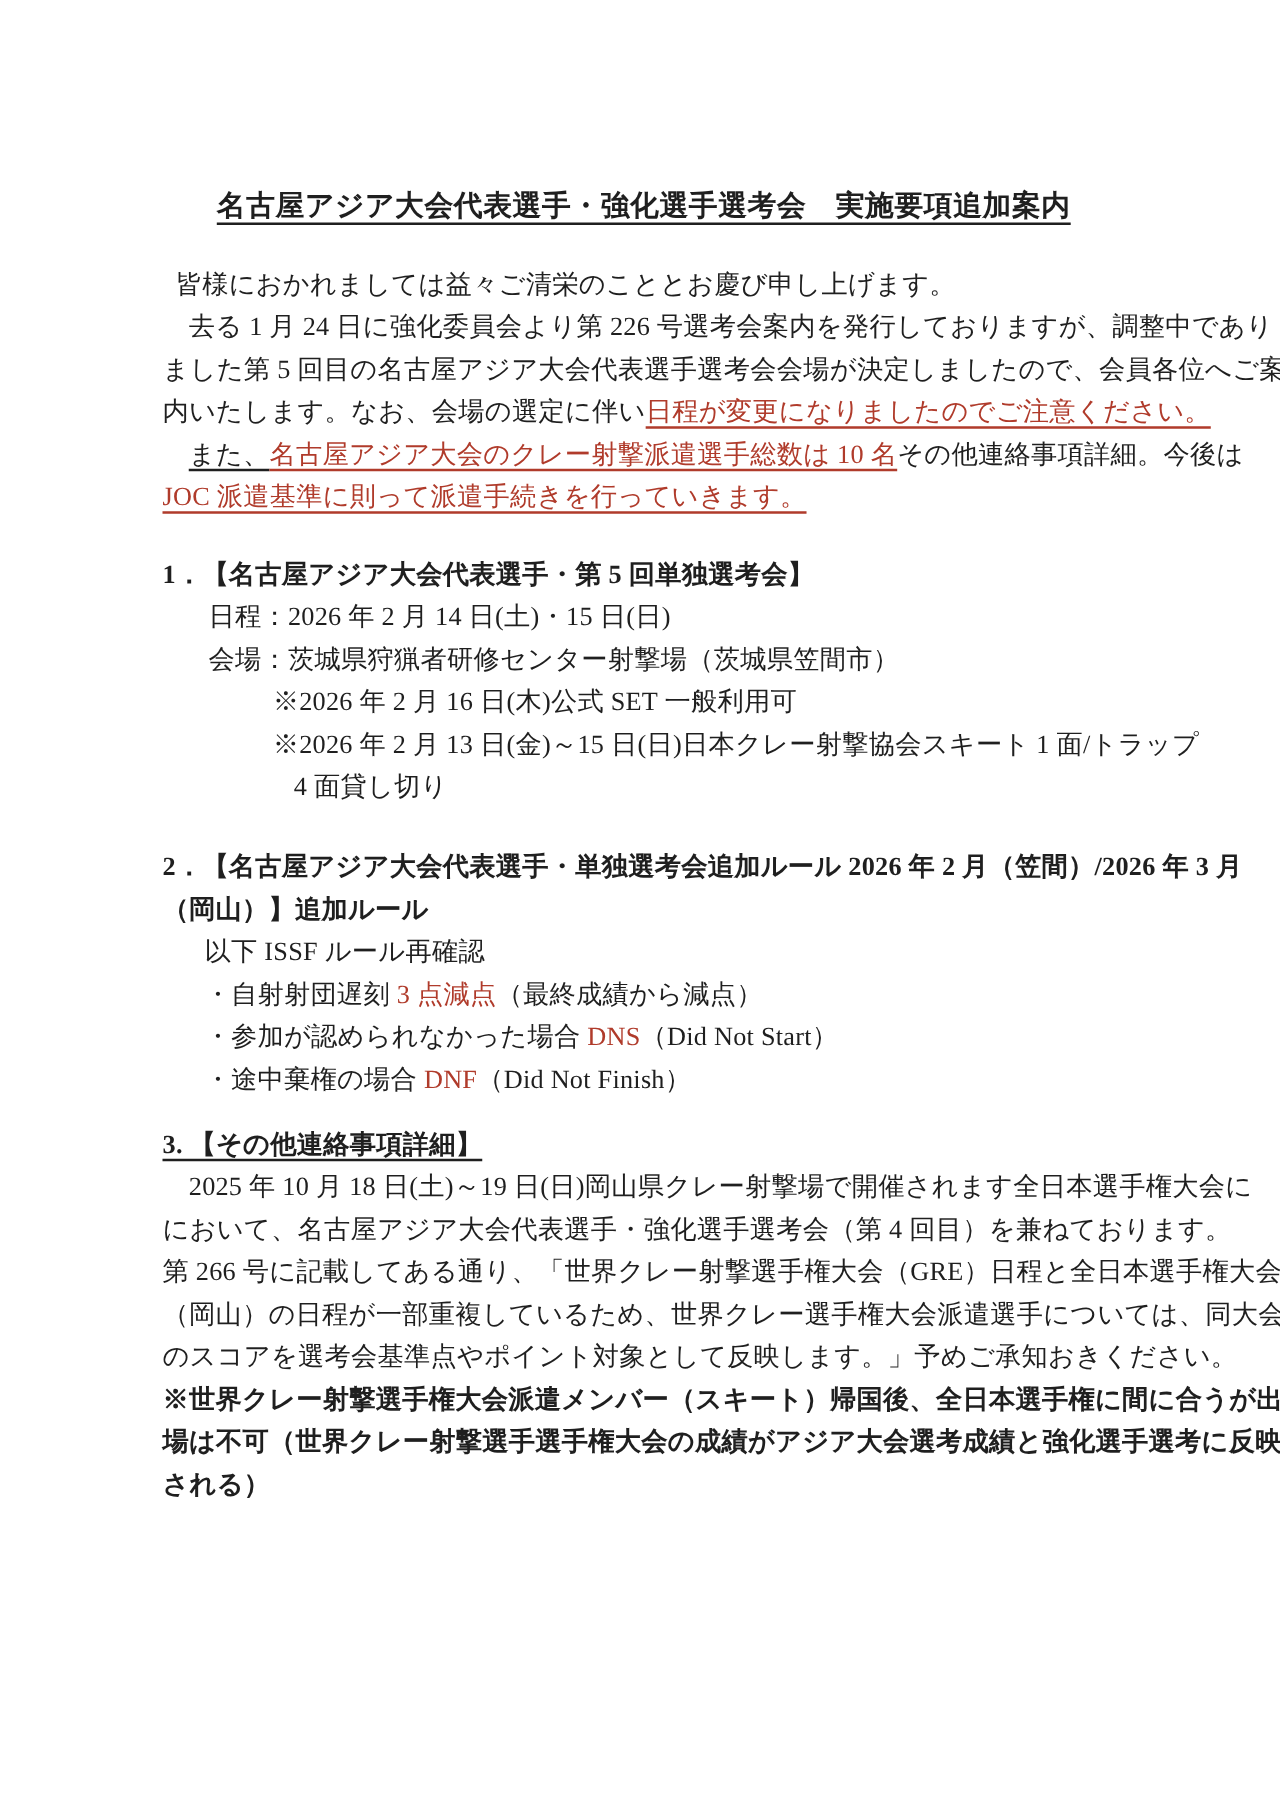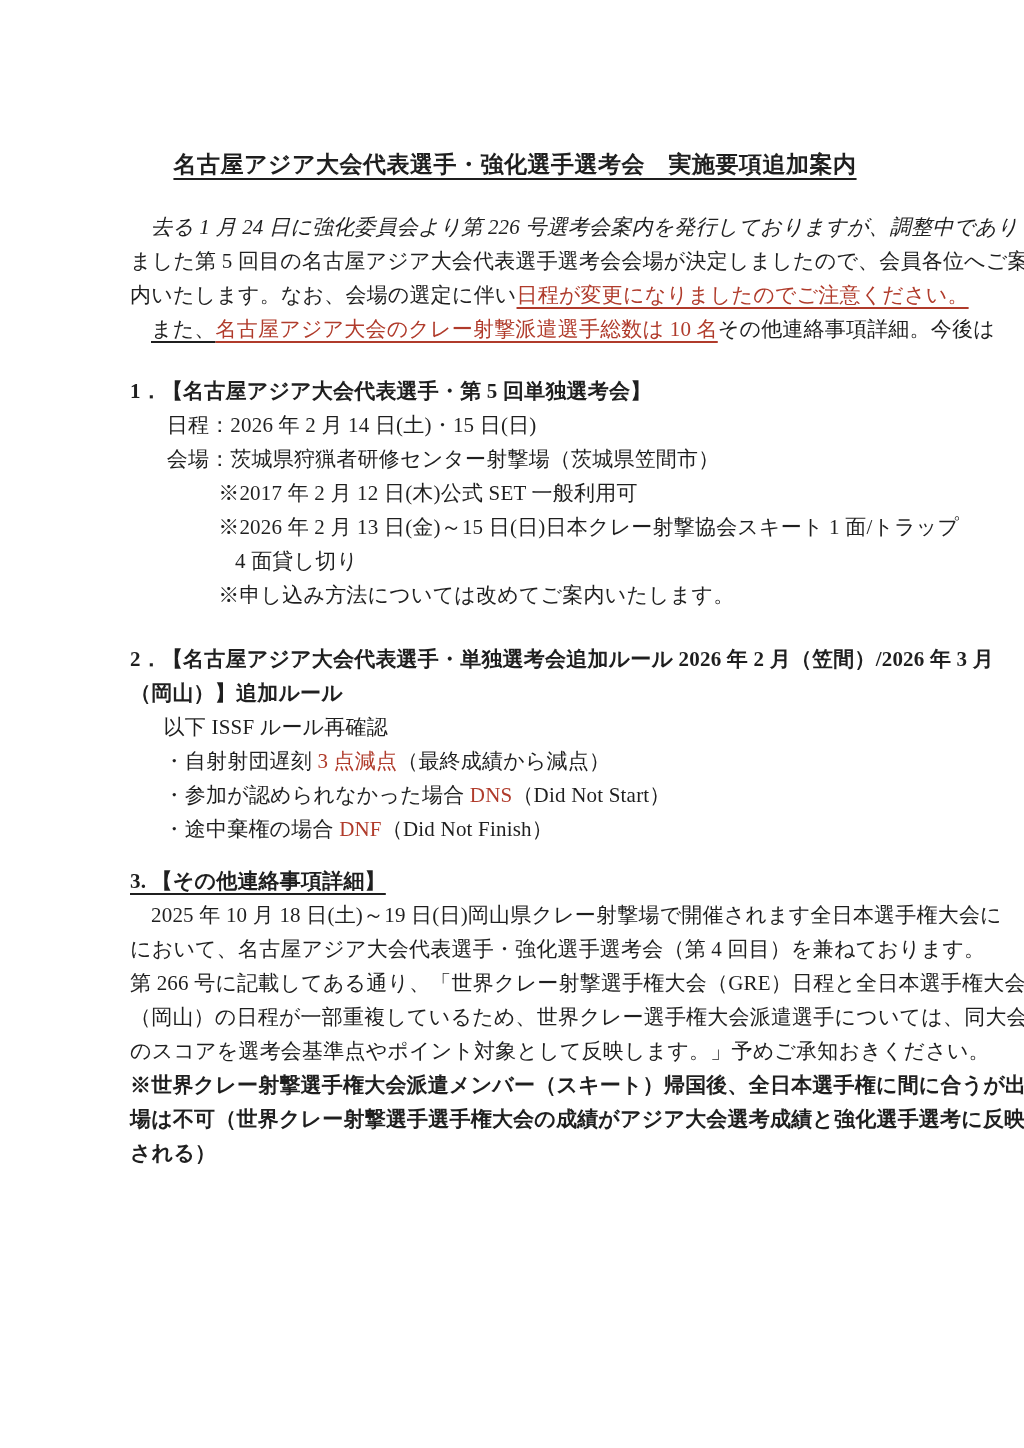--- a/index.html
+++ b/index.html
@@ -47,31 +47,32 @@
     text-decoration-thickness: 1.5px;
     text-underline-offset: 5px;
   }
 </style>
 </head>
 <body>
 
 <div class="page">
   <h1 class="doc-title"><span class="u-span">名古屋アジア大会代表選手・強化選手選考会　実施要項追加案内</span></h1>
   <div class="doc-body" id="doc-body">
-      <div class="doc-line" style="padding-left: 1em; font-style: italic;"><span class="">去る 1 月 24 日に強化委員会より第 226 号選考会案内を発行しておりますが、調整中であり</span></div>
+      <div class="doc-line" style="padding-left: 0.5em;"><span class="">皆様におかれましては益々ご清栄のこととお慶び申し上げます。</span></div>
+      <div class="doc-line" style="padding-left: 1em;"><span class="">去る 1 月 24 日に強化委員会より第 226 号選考会案内を発行しておりますが、調整中であり</span></div>
       <div class="doc-line"><span class="">ました第 5 回目の名古屋アジア大会代表選手選考会会場が決定しましたので、会員各位へご案</span></div>
       <div class="doc-line"><span class="">内いたします。なお、会場の選定に伴い</span><span class="seg-red seg-u">日程が変更になりましたのでご注意ください。</span></div>
       <div class="doc-line" style="padding-left: 1em;"><span class="seg-u">また、</span><span class="seg-red seg-u">名古屋アジア大会のクレー射撃派遣選手総数は 10 名</span><span class="">その他連絡事項詳細。今後は</span></div>
+      <div class="doc-line"><span class="seg-red seg-u">JOC 派遣基準に則って派遣手続きを行っていきます。</span></div>
       <div class="doc-line" style="margin-top: 28px;"><span class="seg-b">1．【名古屋アジア大会代表選手・第 5 回単独選考会】</span></div>
       <div class="doc-line" style="padding-left: 1.75em;"><span class="">日程：2026 年 2 月 14 日(土)・15 日(日)</span></div>
       <div class="doc-line" style="padding-left: 1.75em;"><span class="">会場：茨城県狩猟者研修センター射撃場（茨城県笠間市）</span></div>
-      <div class="doc-line" style="padding-left: 4.2em;"><span class="">※2017 年 2 月 12 日(木)公式 SET 一般利用可</span></div>
+      <div class="doc-line" style="padding-left: 4.2em;"><span class="">※2026 年 2 月 16 日(木)公式 SET 一般利用可</span></div>
       <div class="doc-line" style="padding-left: 4.2em;"><span class="">※2026 年 2 月 13 日(金)～15 日(日)日本クレー射撃協会スキート 1 面/トラップ</span></div>
       <div class="doc-line" style="padding-left: 5em;"><span class="">4 面貸し切り</span></div>
-      <div class="doc-line" style="padding-left: 4.2em;"><span class="">※申し込み方法については改めてご案内いたします。</span></div>
       <div class="doc-line" style="margin-top: 30px;"><span class="seg-b">2．【名古屋アジア大会代表選手・単独選考会追加ルール 2026 年 2 月（笠間）/2026 年 3 月</span></div>
       <div class="doc-line"><span class="seg-b">（岡山）】追加ルール</span></div>
       <div class="doc-line" style="padding-left: 1.6em;"><span class="">以下 ISSF ルール再確認</span></div>
       <div class="doc-line" style="padding-left: 1.6em;"><span class="">・自射射団遅刻 </span><span class="seg-red">3 点減点</span><span class="">（最終成績から減点）</span></div>
       <div class="doc-line" style="padding-left: 1.6em;"><span class="">・参加が認められなかった場合 </span><span class="seg-red">DNS</span><span class="">（Did Not Start）</span></div>
       <div class="doc-line" style="padding-left: 1.6em;"><span class="">・途中棄権の場合 </span><span class="seg-red">DNF</span><span class="">（Did Not Finish）</span></div>
       <div class="doc-line" style="margin-top: 18px;"><span class="seg-u seg-b">3. 【その他連絡事項詳細】</span></div>
       <div class="doc-line" style="padding-left: 1em;"><span class="">2025 年 10 月 18 日(土)～19 日(日)岡山県クレー射撃場で開催されます全日本選手権大会に</span></div>
       <div class="doc-line"><span class="">において、名古屋アジア大会代表選手・強化選手選考会（第 4 回目）を兼ねております。</span></div>
       <div class="doc-line"><span class="">第 266 号に記載してある通り、「世界クレー射撃選手権大会（GRE）日程と全日本選手権大会</span></div>

